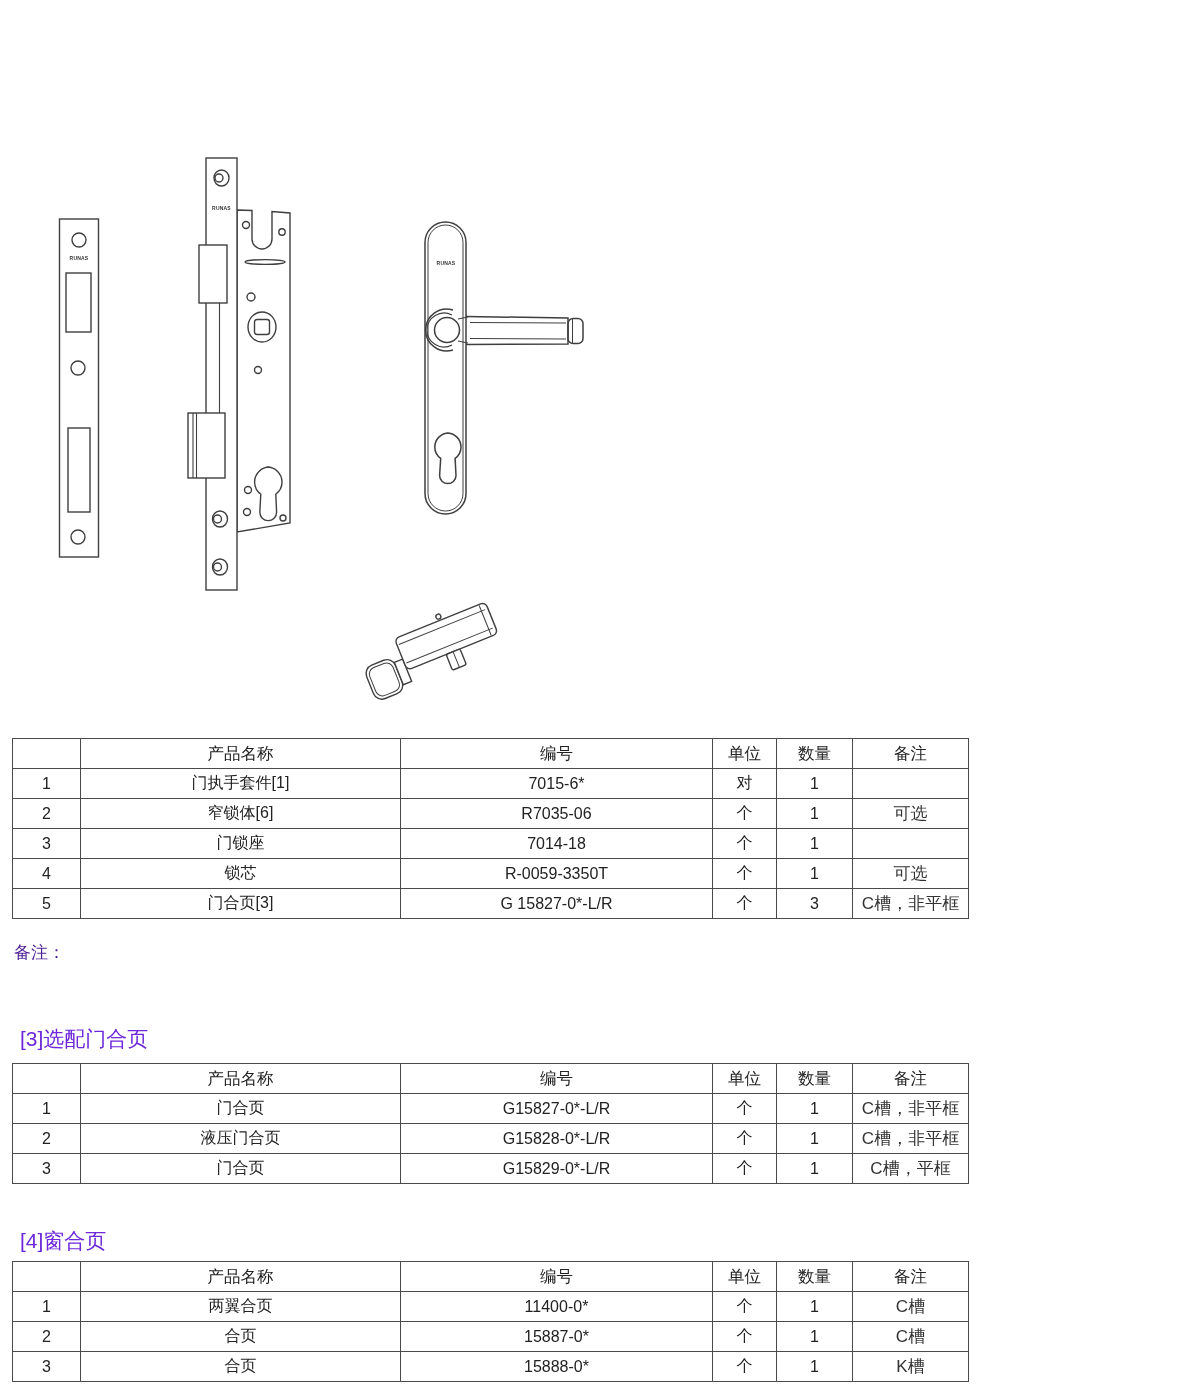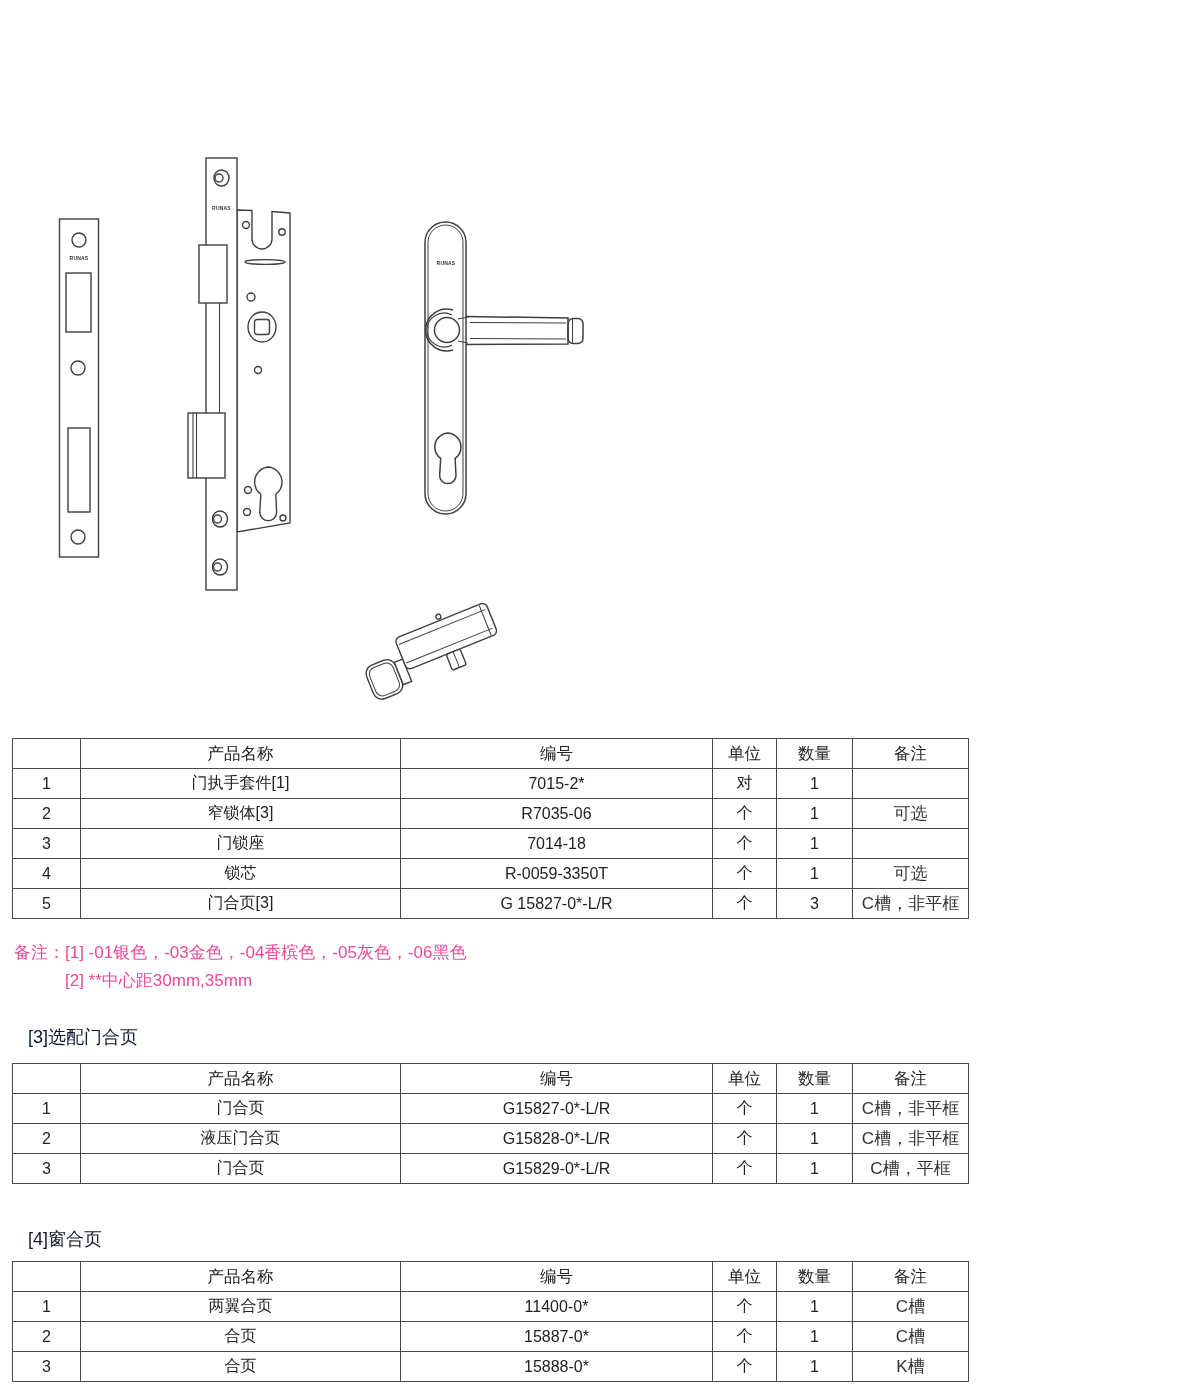--- a/index.html
+++ b/index.html
@@ -14,23 +14,23 @@
     position:absolute;border-collapse:collapse;table-layout:fixed;width:956px;
     background:#fff;border:1.5px solid #4a4a4a;
   }
   table.parts-table th,table.parts-table td{
     border:1px solid #4a4a4a;height:29px;padding:0 2px;text-align:center;
     font-size:16px;font-weight:400;color:#222;white-space:nowrap;overflow:hidden;
   }
   table.parts-table th{font-size:16.5px;}
   table.parts-table td.note{font-size:17px;color:#333;}
   
-  .notes-block{position:absolute;left:14px;top:939px;font-size:17px;line-height:28px;color:#ec4899;display:flex;}
+  .notes-block{position:absolute;left:14px;top:939px;font-size:17px;line-height:28px;color:#4c1d95;display:flex;}
   .notes-label{flex:none;}
-  .section-title{position:absolute;left:28px;font-size:18px;color:#0f172a;}
+  .section-title{position:absolute;left:20px;font-size:21px;color:#6d28d9;}
   .t3{top:1025px;} .t4{top:1227px;}
   .brand{font-size:5px;font-weight:bold;letter-spacing:.2px;fill:#333;}
 </style>
 </head>
 <body>
 
 <div class="page">
 
   <div class="drawing" style="left:58px;top:217px">
     <svg width="44" height="342" viewBox="0 0 44 342">
@@ -268,28 +268,28 @@
         <th>编号</th>
         <th>单位</th>
         <th>数量</th>
         <th>备注</th>
       </tr>
     </thead>
     <tbody>
       <tr>
           <td>1</td>
           <td>门执手套件[1]</td>
-          <td>7015-2*</td>
+          <td>7015-6*</td>
           <td>对</td>
           <td>1</td>
           <td class="note"></td>
         </tr>
       <tr>
           <td>2</td>
-          <td>窄锁体[3]</td>
+          <td>窄锁体[6]</td>
           <td>R7035-06</td>
           <td>个</td>
           <td>1</td>
           <td class="note">可选</td>
         </tr>
       <tr>
           <td>3</td>
           <td>门锁座</td>
           <td>7014-18</td>
           <td>个</td>
@@ -310,24 +310,20 @@
           <td>G 15827-0*-L/R</td>
           <td>个</td>
           <td>3</td>
           <td class="note">C槽，非平框</td>
         </tr>
     </tbody>
   </table>
 
   <div class="notes-block">
     <span class="notes-label">备注：</span>
-    <div>
-      <div>[1] -01银色，-03金色，-04香槟色，-05灰色，-06黑色</div>
-      <div>[2] **中心距30mm,35mm</div>
-    </div>
   </div>
 
   <div class="section-title t3">[3]选配门合页</div>
 
   <table class="parts-table" style="left:12px;top:1063px">
     <colgroup>
         <col style="width:68px">
         <col style="width:320px">
         <col style="width:312px">
         <col style="width:64px">

